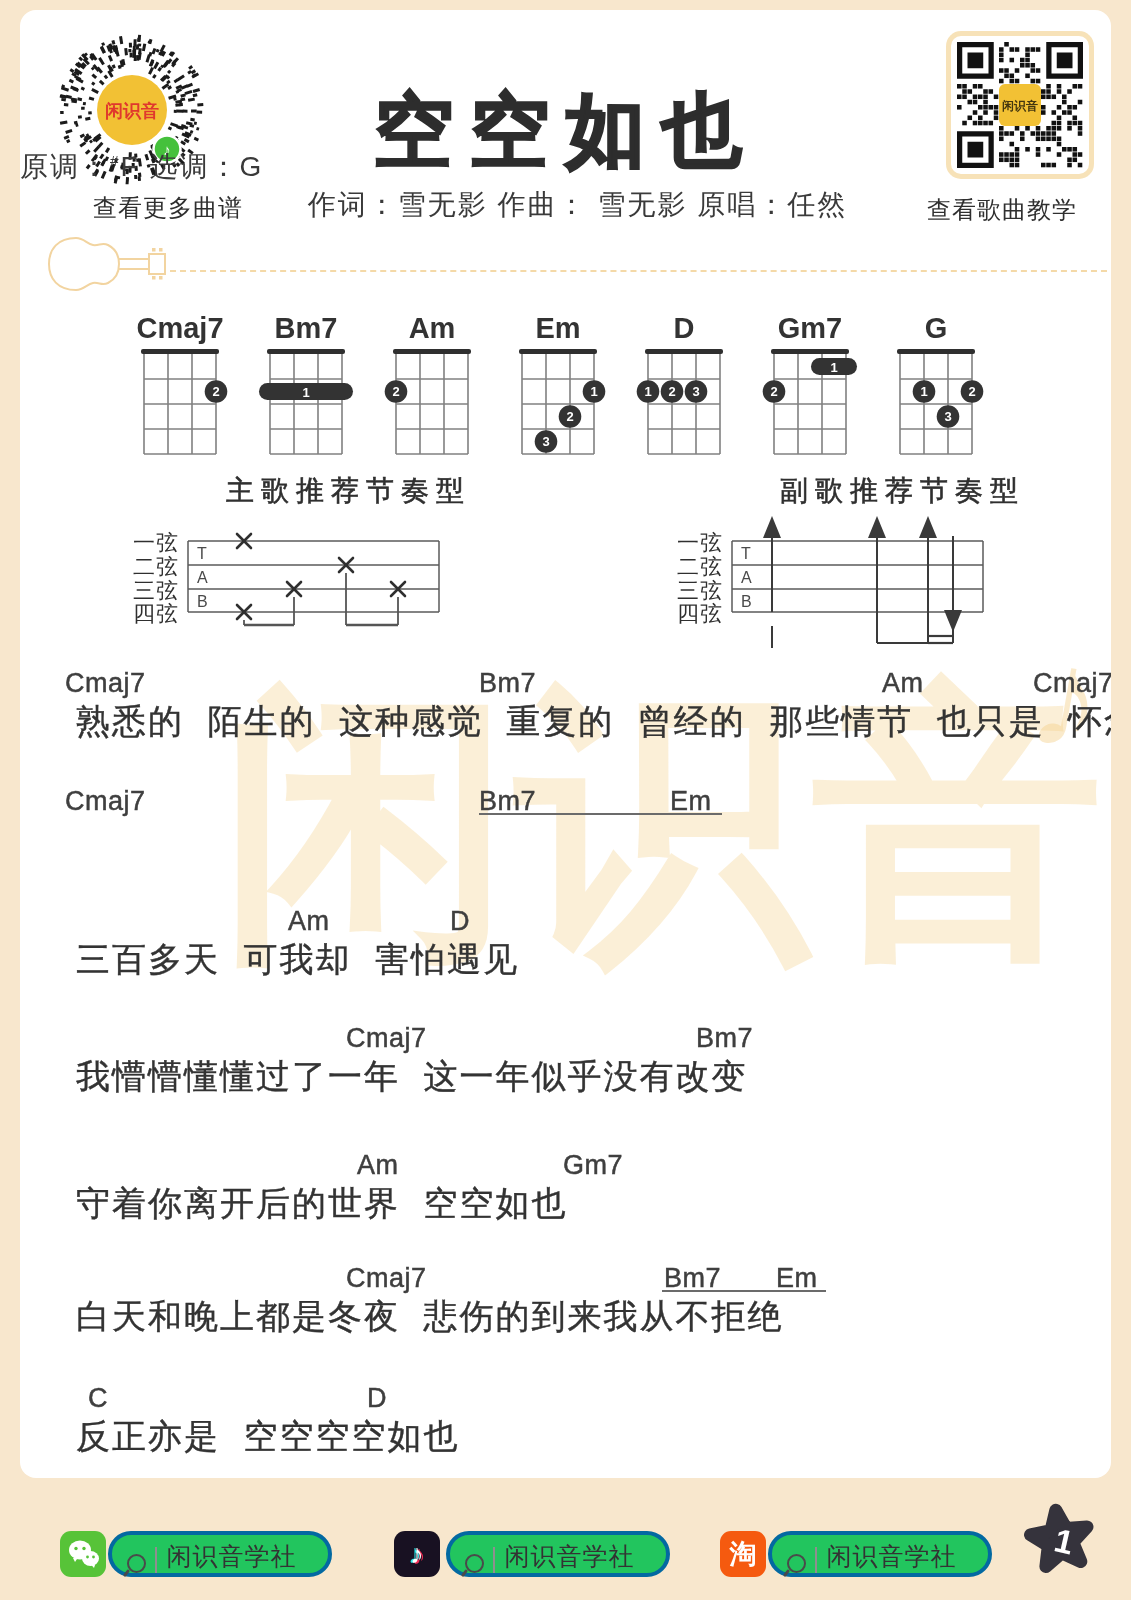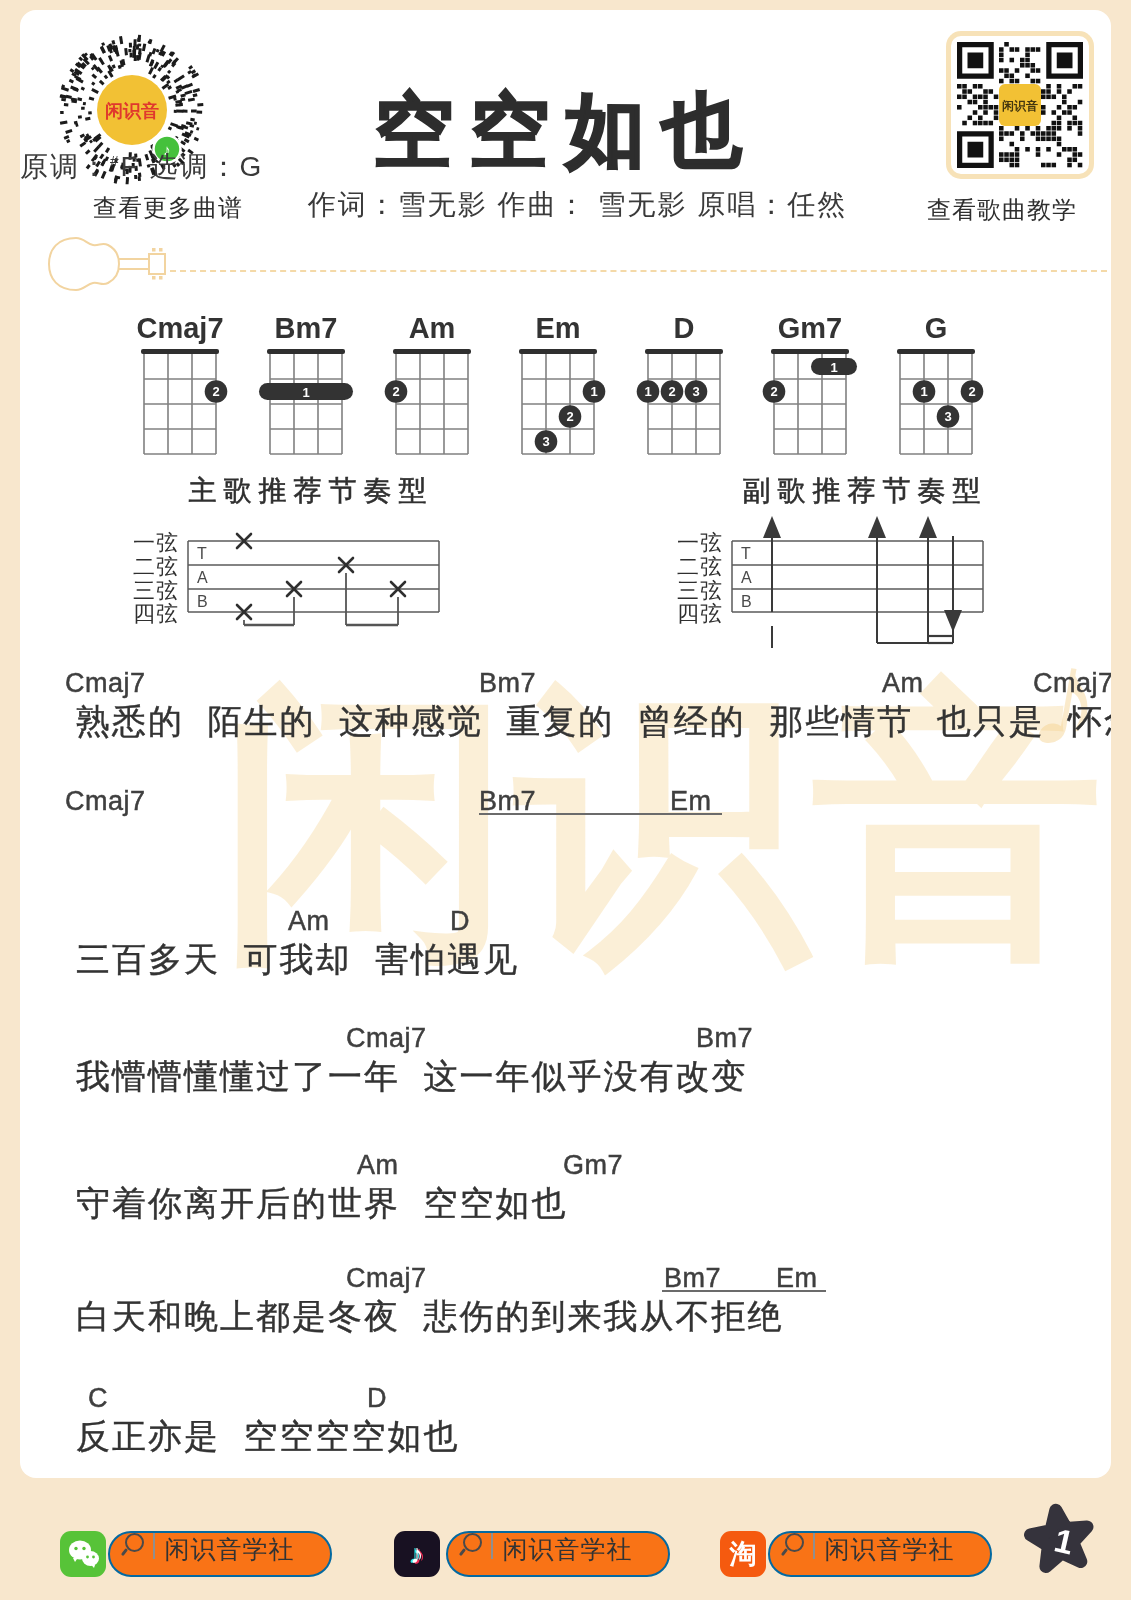--- a/index.html
+++ b/index.html
@@ -54,21 +54,21 @@
     border-top:2.5px dashed #f4d9a8;
   }
   
   #chord-row{
     position:absolute;left:98px;top:300px;width:880px;height:158px;
     display:flex;justify-content:space-between;
   }
   .chord{width:124px;height:158px;position:relative;}
   
   .rhythm-title{
-    position:absolute;top:462px;width:320px;text-align:center;
+    position:absolute;top:462px;width:320px;text-align:right;
     font-size:28px;color:#2f2f2f;letter-spacing:7px;-webkit-text-stroke:.6px #2f2f2f;
   }
   .staff-box{position:absolute;top:498px;width:340px;height:152px;}
   .staff-box svg{position:absolute;left:0;top:0;}
   .string-label{
     position:absolute;left:0;width:50px;text-align:center;font-size:22px;color:#2f2f2f;
     letter-spacing:1px;
   }
   
   .lyric-line{position:absolute;left:0;width:1131px;height:80px;}
@@ -81,22 +81,22 @@
     position:absolute;left:56px;top:31px;font-size:34px;color:#333;
     letter-spacing:2px;word-spacing:12px;white-space:nowrap;
     -webkit-text-stroke:.4px #333;
   }
   
   .badge-icon{
     position:absolute;top:1531px;width:46px;height:46px;border-radius:11px;
     display:flex;align-items:center;justify-content:center;
   }
   .pill{
-    position:absolute;top:1531px;width:224px;height:46px;background:#f97316;
-    border:2px solid #0369a1;border-radius:25px;display:flex;align-items:flex-start;
+    position:absolute;top:1531px;width:224px;height:46px;background:#22c55e;
+    border:4px solid #0369a1;border-radius:25px;display:flex;align-items:flex-end;
     box-sizing:border-box;
   }
   .mag{width:15px;height:15px;border:2.5px solid #4a4a4a;border-radius:50%;
     position:relative;margin-left:15px;flex:none;}
   .mag::after{content:"";position:absolute;width:2.5px;height:8px;background:#4a4a4a;
     left:-4px;bottom:-6px;transform:rotate(38deg);border-radius:2px;}
   .pill-div{width:1.5px;height:26px;background:#8f8f8f;margin:0 10px 0 9px;flex:none;}
   .pill-label{font-size:25px;color:#333;letter-spacing:1px;}
   .douyin-note{
     font-size:27px;color:#fff;font-weight:bold;

